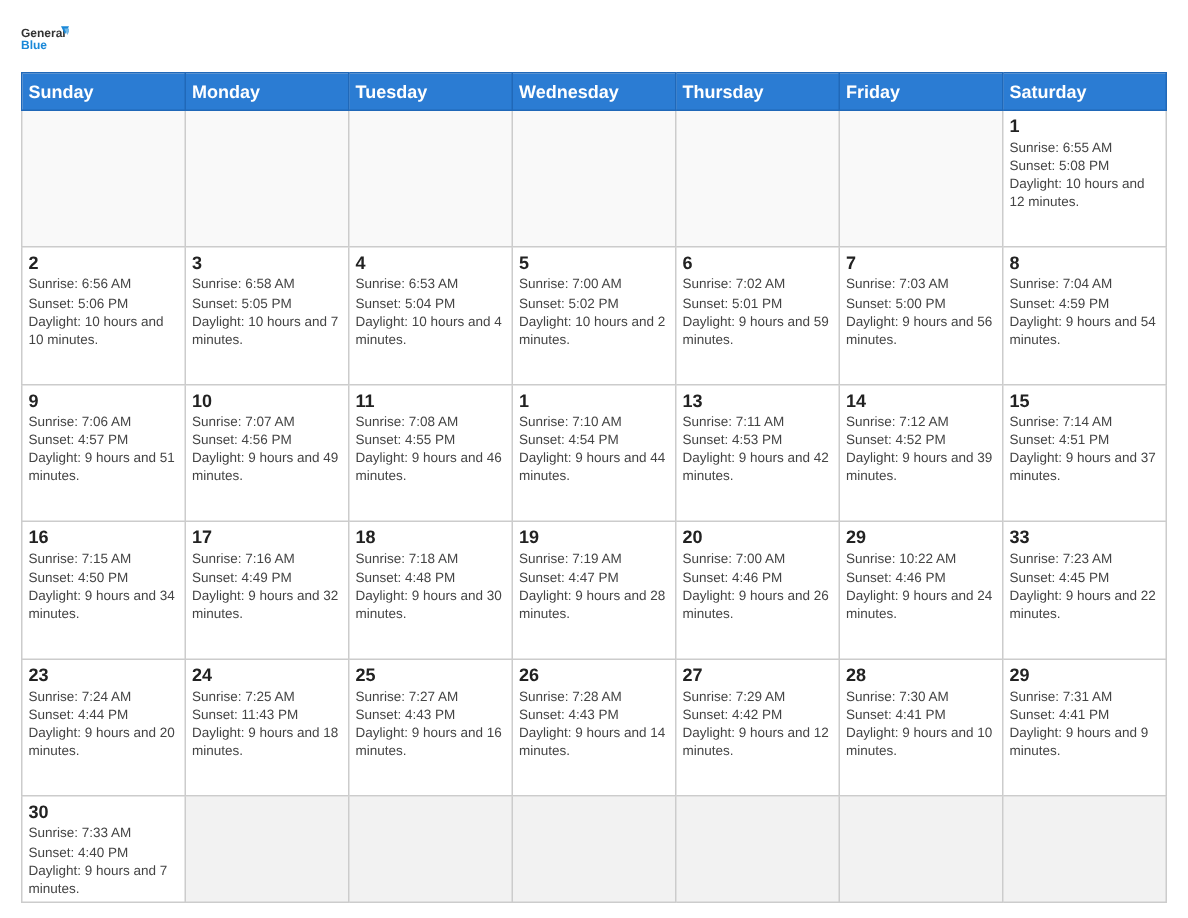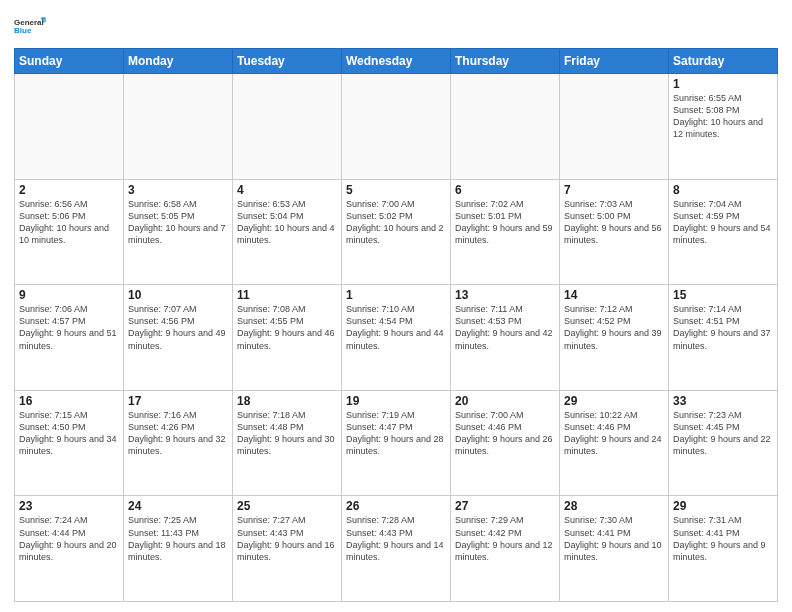--- a/index.html
+++ b/index.html
@@ -224,21 +224,21 @@
         <tr>
           <td>
             <span class="day-num">16</span>
             <div class="day-info">Sunrise: 7:15 AM
 Sunset: 4:50 PM
 Daylight: 9 hours and 34 minutes.</div>
           </td>
           <td>
             <span class="day-num">17</span>
             <div class="day-info">Sunrise: 7:16 AM
-Sunset: 4:26 PM
+Sunset: 4:49 PM
 Daylight: 9 hours and 32 minutes.</div>
           </td>
           <td>
             <span class="day-num">18</span>
             <div class="day-info">Sunrise: 7:18 AM
 Sunset: 4:48 PM
 Daylight: 9 hours and 30 minutes.</div>
           </td>
           <td>
             <span class="day-num">19</span>
@@ -301,16 +301,30 @@
             <div class="day-info">Sunrise: 7:30 AM
 Sunset: 4:41 PM
 Daylight: 9 hours and 10 minutes.</div>
           </td>
           <td>
             <span class="day-num">29</span>
             <div class="day-info">Sunrise: 7:31 AM
 Sunset: 4:41 PM
 Daylight: 9 hours and 9 minutes.</div>
           </td>
+        </tr>
+        <tr class="last-row">
+          <td>
+            <span class="day-num">30</span>
+            <div class="day-info">Sunrise: 7:33 AM
+Sunset: 4:40 PM
+Daylight: 9 hours and 7 minutes.</div>
+          </td>
+          <td class="shade"></td>
+          <td class="shade"></td>
+          <td class="shade"></td>
+          <td class="shade"></td>
+          <td class="shade"></td>
+          <td class="shade"></td>
         </tr>
       </tbody>
   </table>
 </div>
 
 </body></html>

